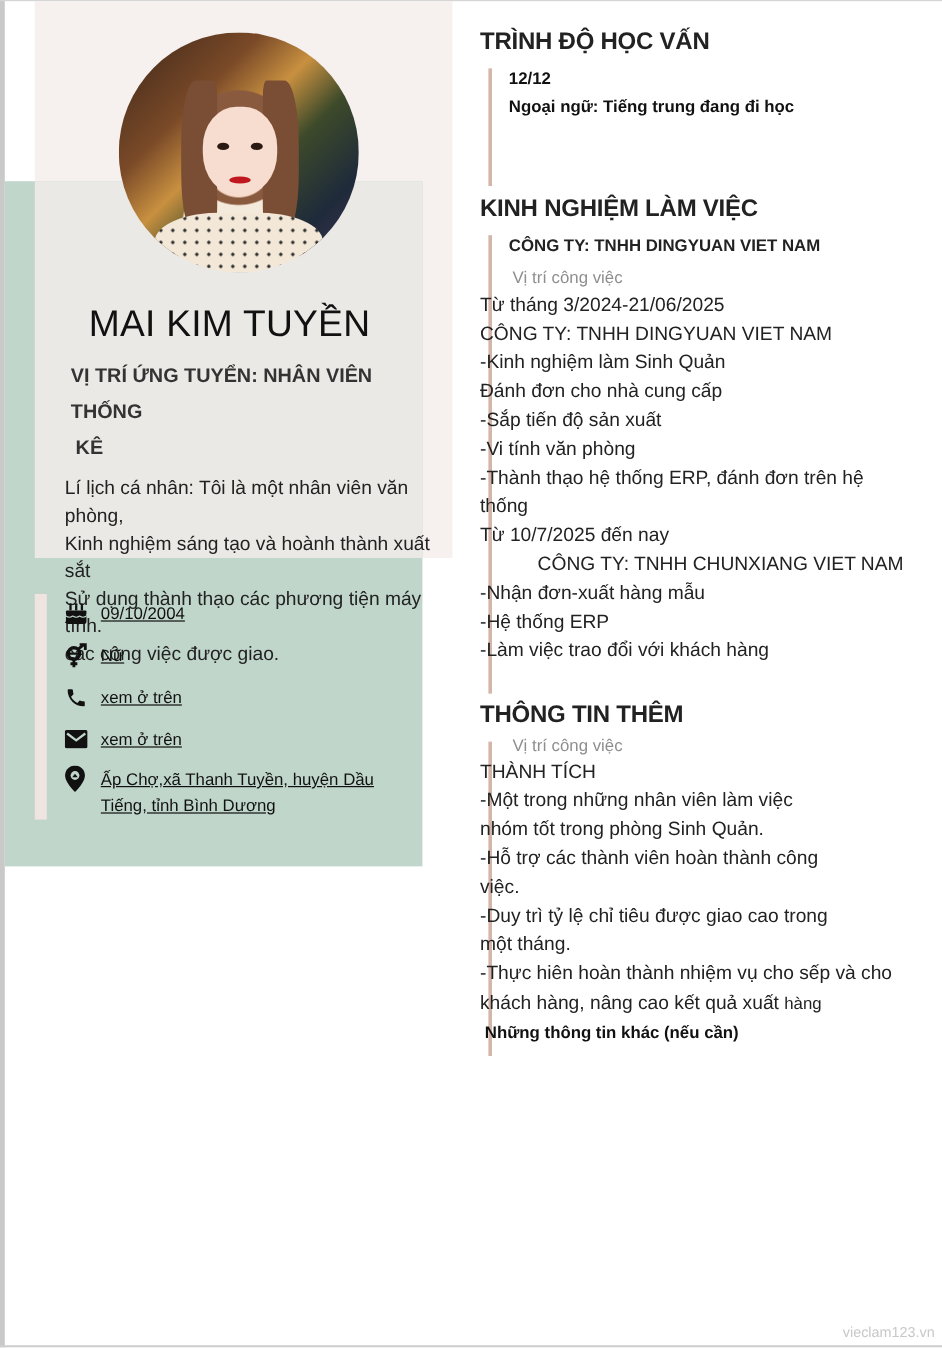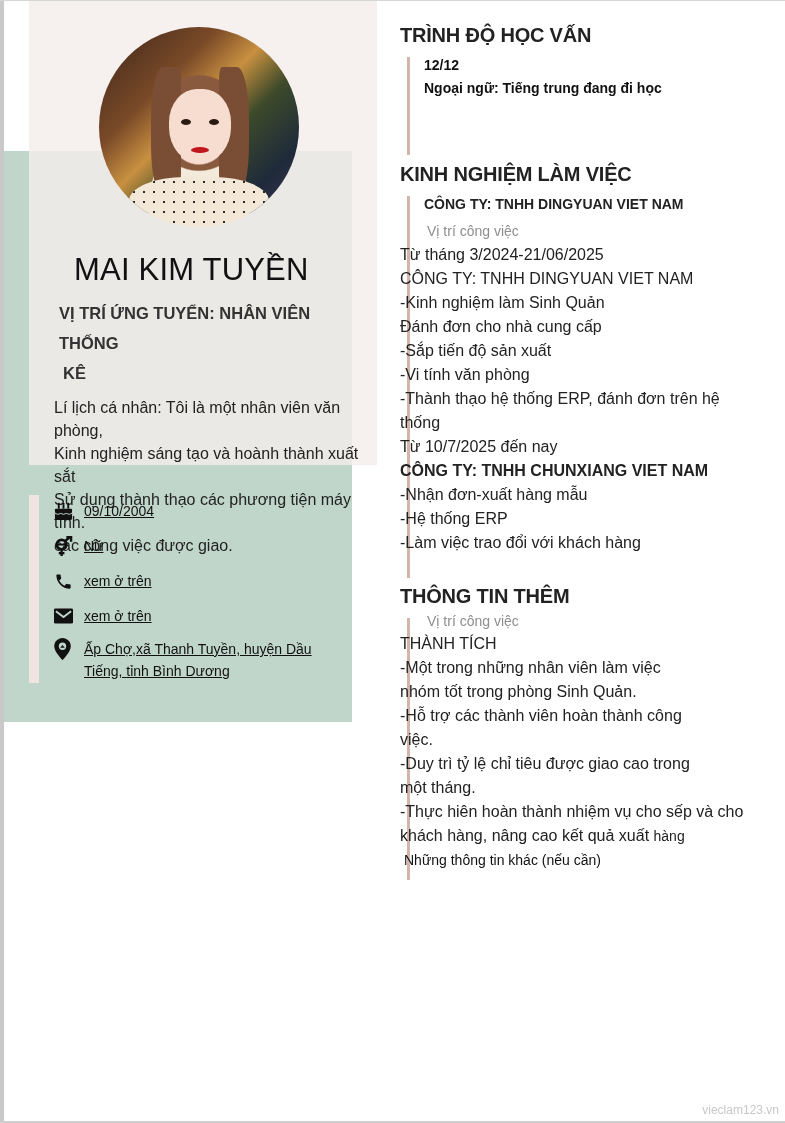--- a/index.html
+++ b/index.html
@@ -37,23 +37,23 @@
   .contact-row .ic { width: 20px; height: 22px; display: flex; align-items: center; justify-content: flex-start; margin-right: 10px; }
   .contact-row .txt { width: 240px; text-decoration: underline; }
 
   .sec-title { position: absolute; left: 400px; font-size: 20px; font-weight: bold; color: #222; letter-spacing: -0.2px; }
   .tl-bar { position: absolute; left: 407px; width: 3px; background: #D4B5AA; }
   .edu-line { position: absolute; left: 424px; font-size: 14px; font-weight: bold; color: #111; text-align: right; }
   .job-title { position: absolute; left: 424px; top: 196px; font-size: 14px; font-weight: bold; color: #222; }
   .muted { position: absolute; left: 427px; font-size: 14px; color: #8e8e8e; }
   .body-lines { position: absolute; left: 400px; width: 370px; font-size: 16px; color: #222; line-height: 24px; }
   .body-lines div { white-space: nowrap; }
-  .body-lines .b { font-weight: bold; }
+  .body-lines .b { font-weight: normal; margin-left: 48px; }
   .body-lines .sm { font-size: 14px; }
-  .note { position: absolute; left: 404px; top: 852px; font-size: 14px; color: #111; }
+  .note { position: absolute; left: 404px; top: 852px; font-size: 14px; color: #111; font-weight: bold; }
   .watermark { position: absolute; right: 6px; top: 1103px; font-size: 12px; color: #c8c8c8; }
 </style>
 </head>
 <body>
 
 <div class="page-shadow"></div>
 <div class="page-top"></div>
 
 <div class="panel-pink"></div>
 <div class="panel-green"></div>

